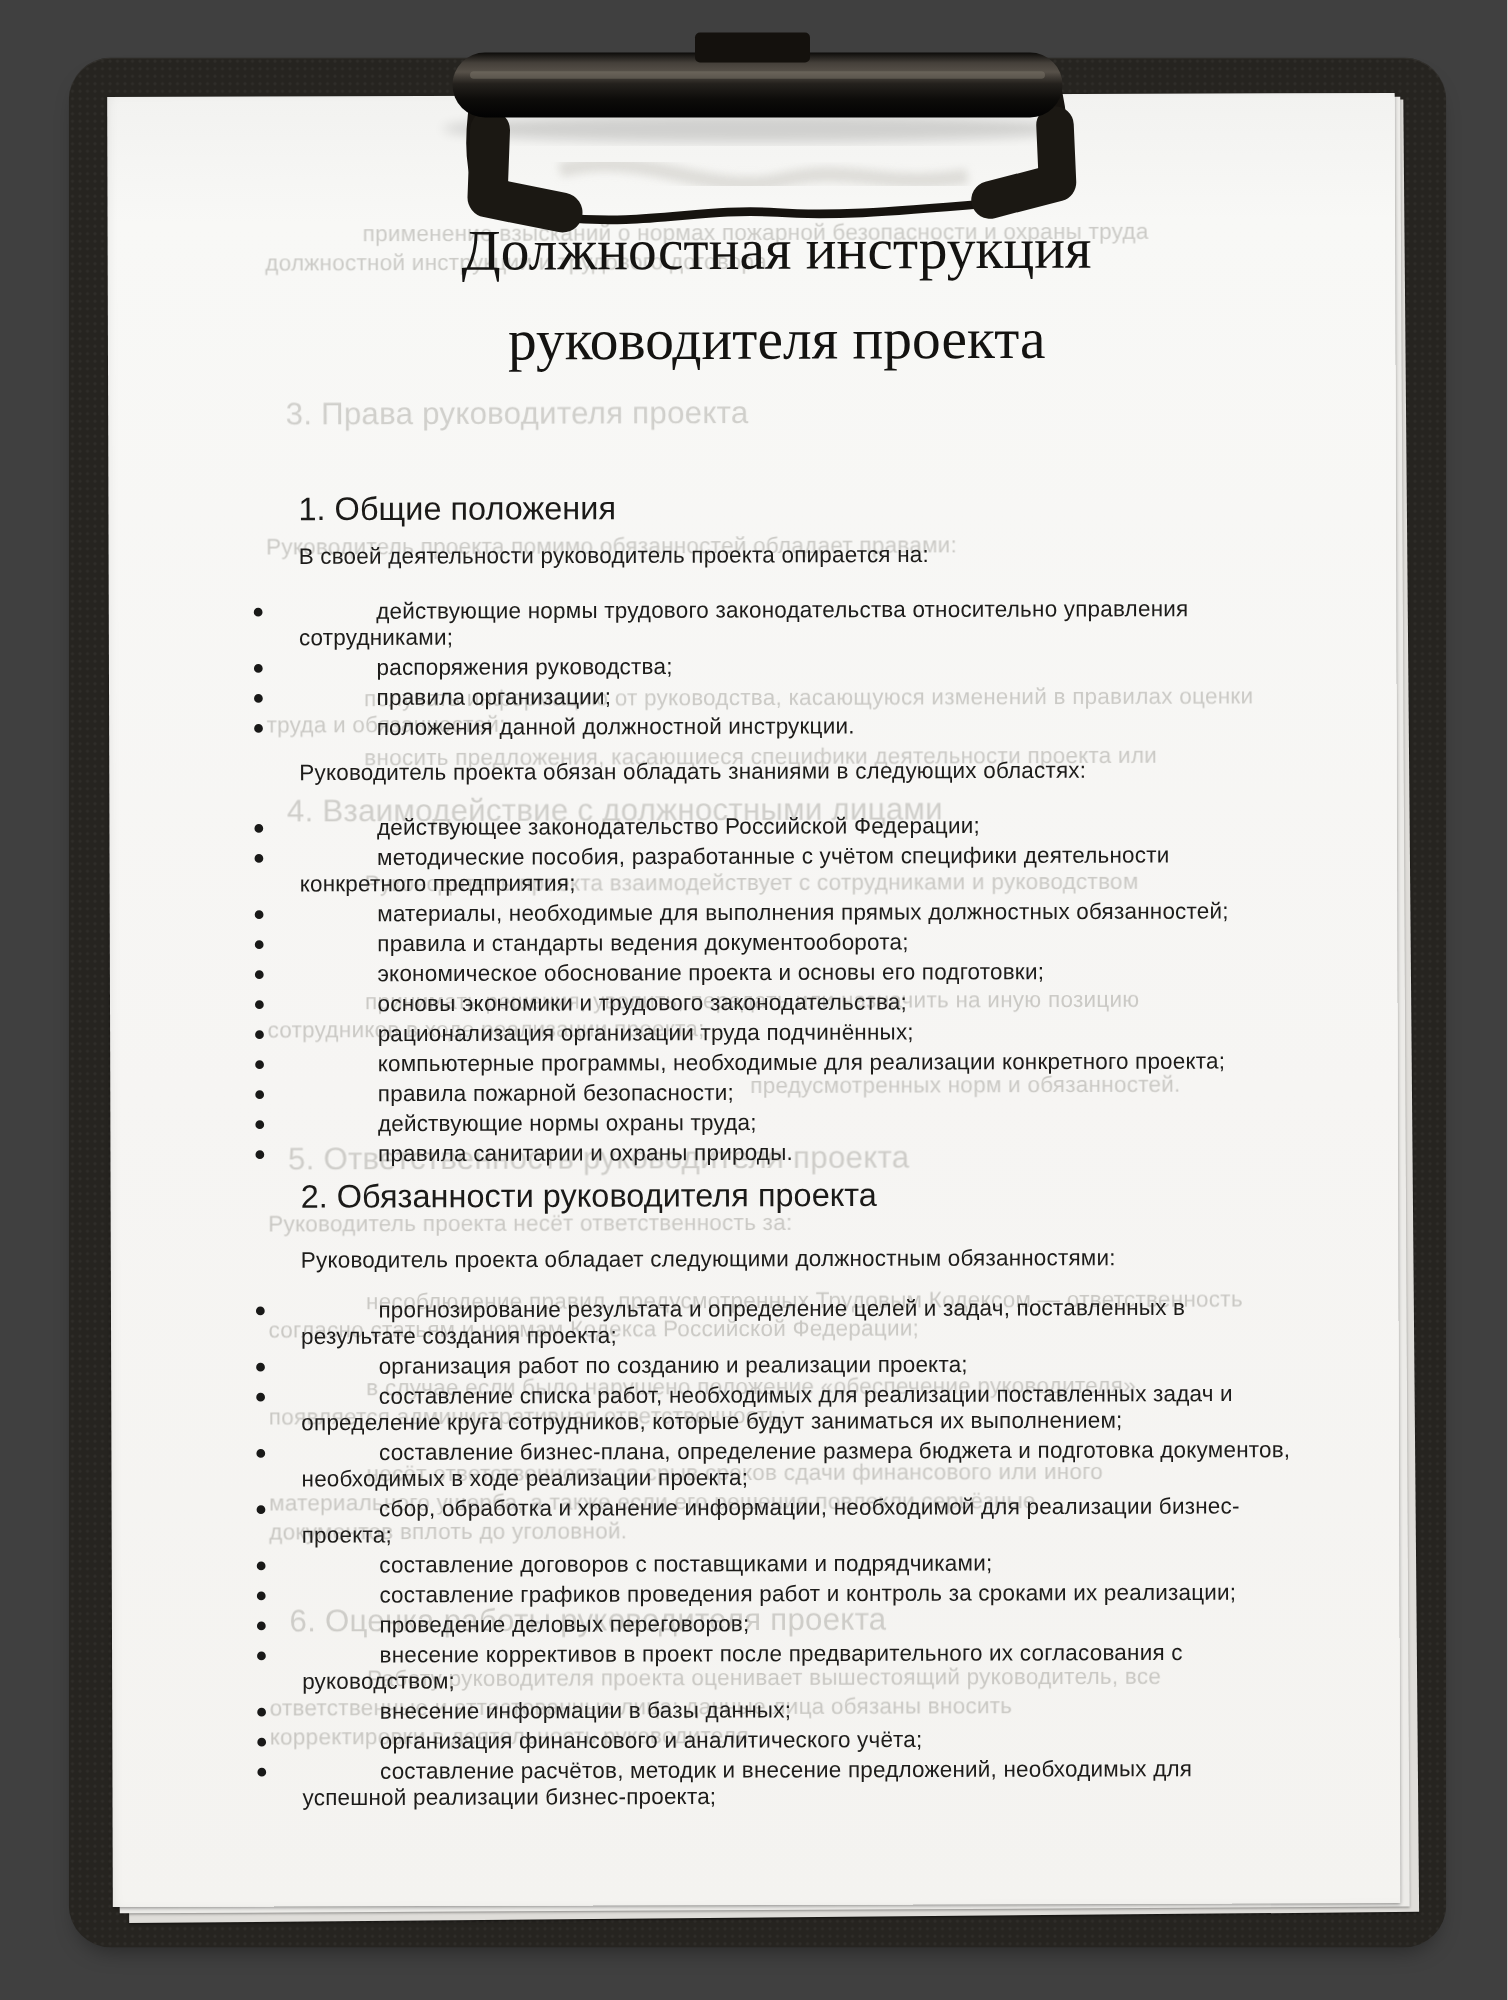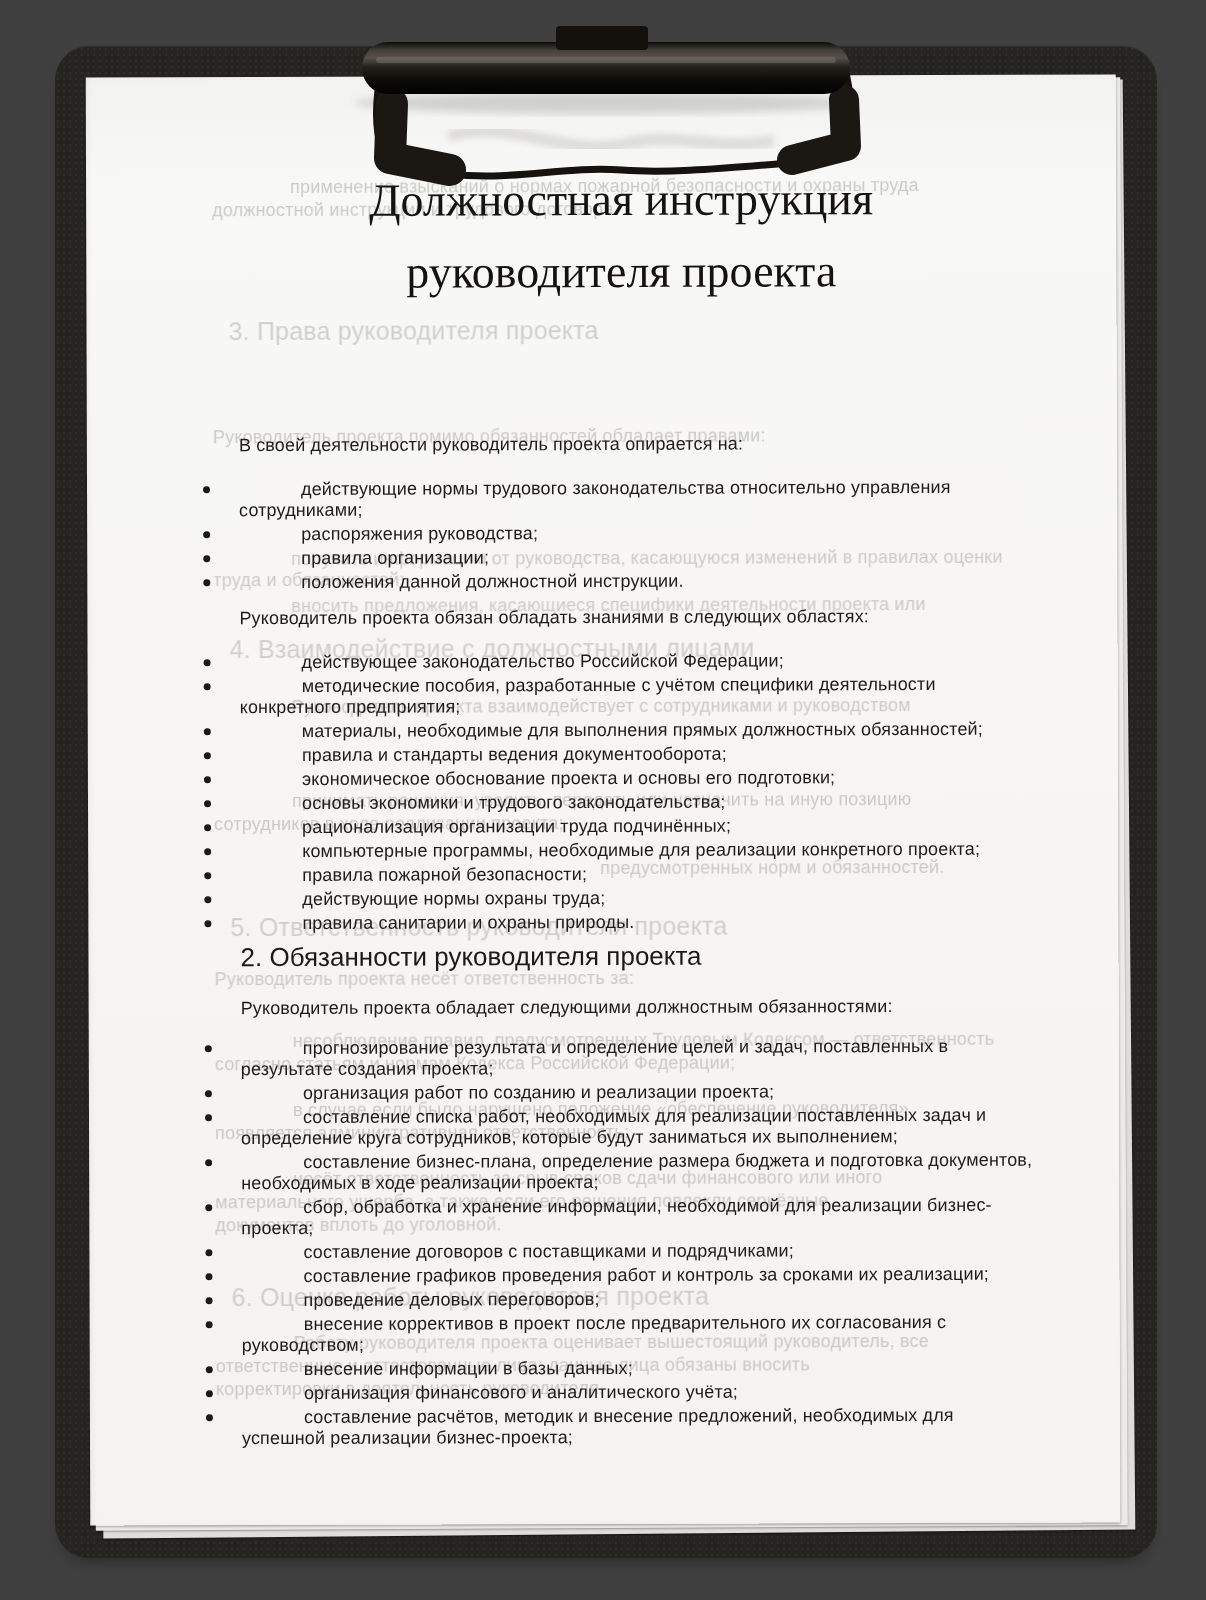--- a/index.html
+++ b/index.html
@@ -180,20 +180,21 @@
         </div>
       </div>
 
     <div class="doc">
 
       <div class="doc-title">
         <div>Должностная инструкция</div>
         <div>руководителя проекта</div>
       </div>
 
+      <div class="h-sec pos-h1">1. Общие положения</div>
 
       <div class="para pos-p1">В своей деятельности руководитель проекта опирается на:</div>
 
       <ul class="blist pos-l1">
 
           <li>
             <span class="dot"></span>
             <span class="li-text">действующие нормы трудового законодательства относительно управления сотрудниками;</span>
           </li>
 

